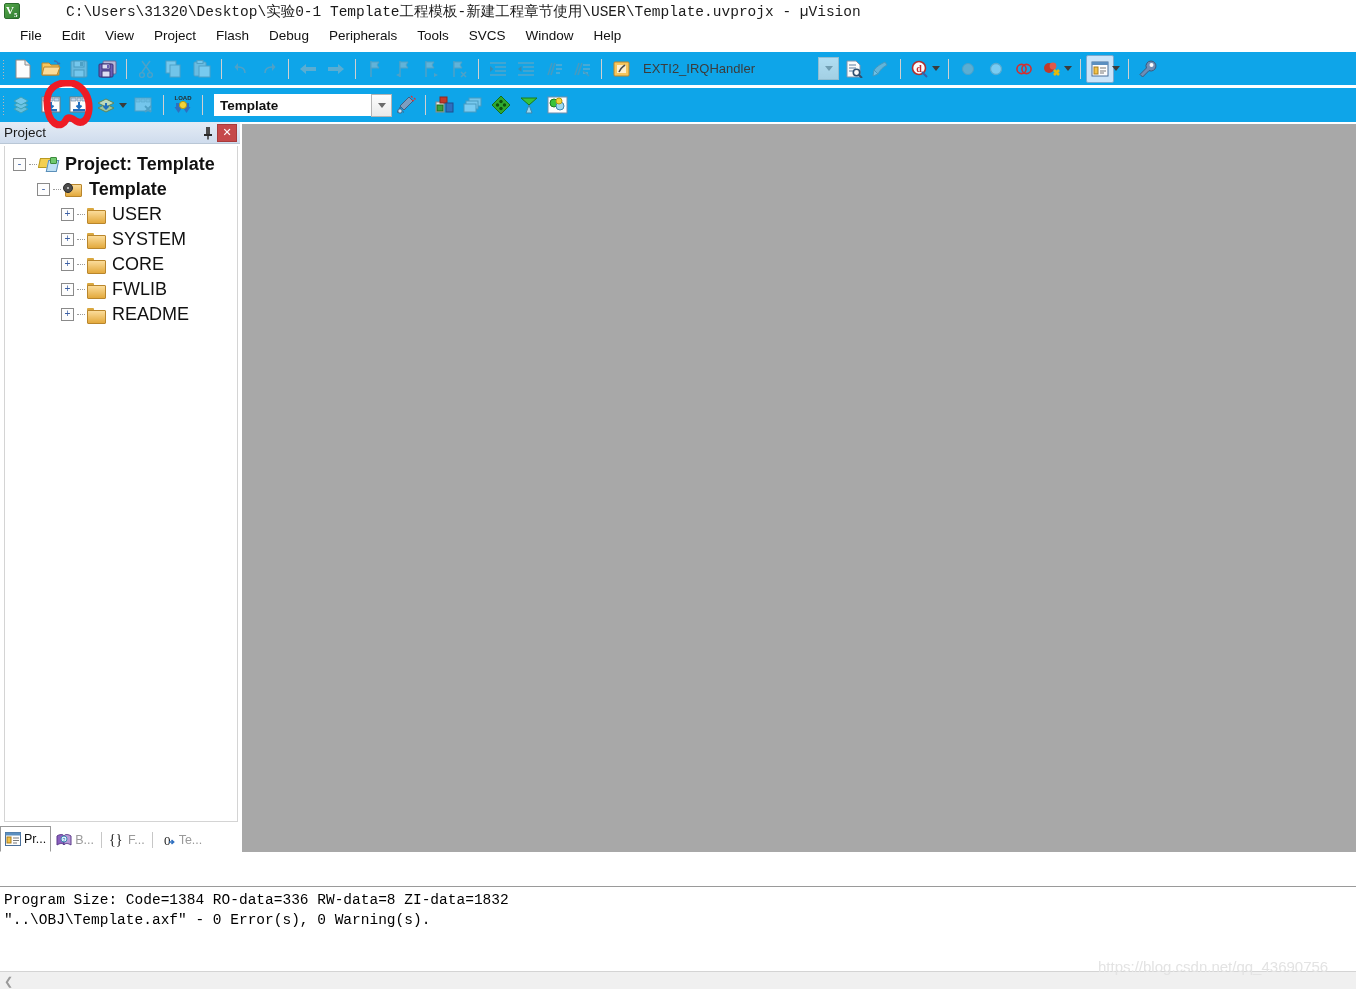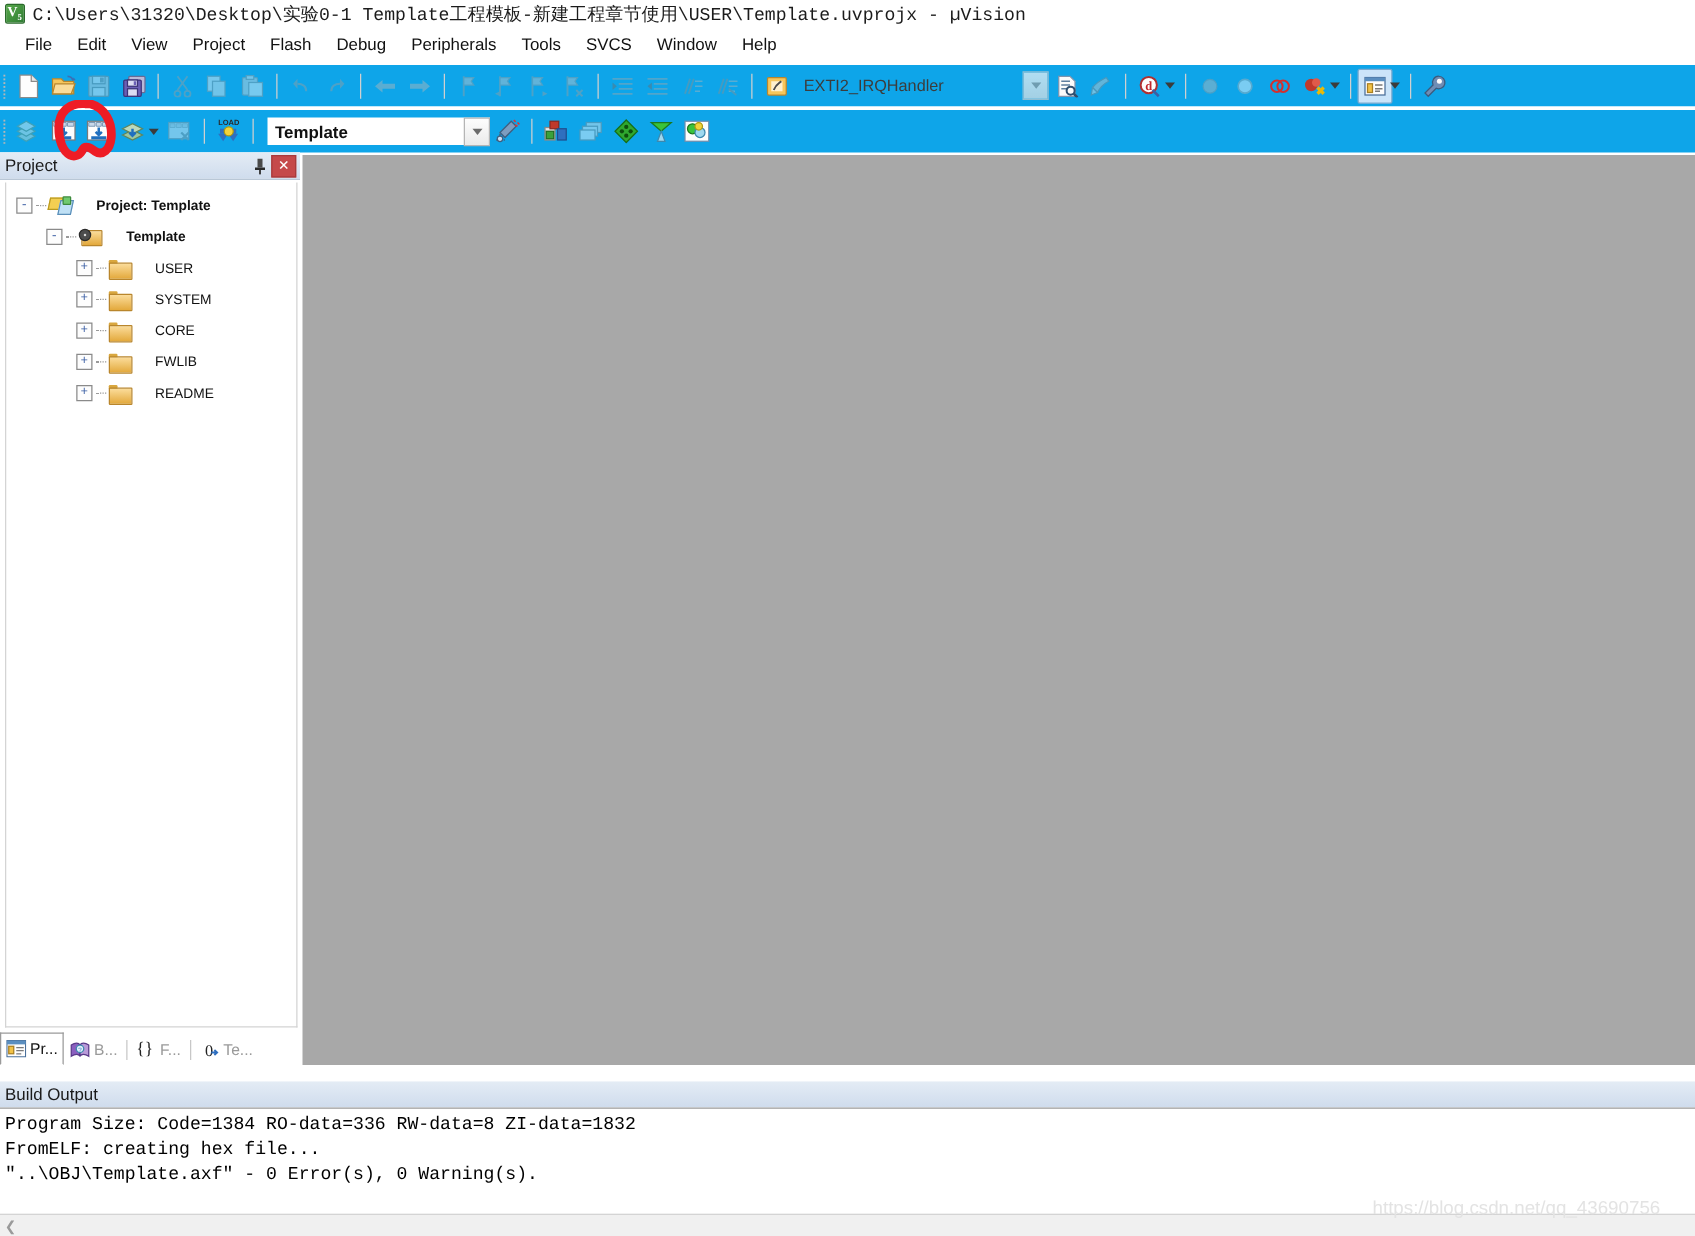--- a/index.html
+++ b/index.html
@@ -8,21 +8,21 @@
     background:#ffffff;
     font-family:"Liberation Sans", sans-serif;
     font-size:13px;color:#000;
     -webkit-font-smoothing:antialiased;
   }
   #app{position:relative;width:1356px;height:989px;}
 
   
   .titlebar{
     position:absolute;left:0;top:0;width:1356px;height:22px;
-    background:#ffffff;display:flex;align-items:center;
+    background:#ffffff;display:flex;align-items:center;gap:40px;
   }
   .title-icon{width:16px;height:16px;margin-left:4px;margin-right:6px;position:relative;flex:0 0 auto;}
   .title-icon .sq{
     position:absolute;inset:0;border-radius:2px;
     background:linear-gradient(135deg,#57a84a 0%,#2f7d33 100%);
     border:1px solid #2a6b2b;
   }
   .title-icon .v{
     position:absolute;left:2px;top:1px;color:#fff;font-size:11px;font-weight:bold;
     font-family:"Liberation Serif",serif;line-height:13px;
@@ -121,21 +121,21 @@
     box-sizing:border-box;overflow:hidden;
   }
   .tnode{display:flex;align-items:center;height:25px;padding-left:4px;cursor:default;white-space:nowrap;}
   .expander{
     width:11px;height:11px;border:1px solid #8a8a8a;background:#fdfdfd;
     display:flex;align-items:center;justify-content:center;flex:0 0 auto;
     font-size:10px;line-height:9px;color:#3b5fa4;font-family:"Liberation Mono",monospace;
     margin-right:3px;cursor:default;
   }
   .dots{width:8px;height:1px;border-top:1px dotted #9a9a9a;flex:0 0 auto;margin-right:2px;}
-  .tlabel{font-size:11px;color:#111;margin-left:20px;}
+  .tlabel{font-size:18px;color:#111;margin-left:8px;}
   .tlabel.b{font-weight:bold;}
 
   .folder{width:17px;height:14px;position:relative;flex:0 0 auto;}
   .folder .tab{
     position:absolute;left:0;top:0;width:7px;height:3px;background:#d9a73f;border-radius:1px 1px 0 0;
   }
   .folder .body{
     position:absolute;left:0;top:2px;width:17px;height:12px;border-radius:1px;
     background:linear-gradient(#fbdc9a,#e3a93c);border:1px solid #b9862c;
   }
@@ -735,26 +735,22 @@
             <path d="M9 9h4M11.5 7l2.2 2-2.2 2" stroke="#2f6fbf" stroke-width="1.5" fill="none"></path>
           </svg>
         </span>
         <span>Te...</span>
       </div>
     </div>
   </div>
 
   <div class="mdi"></div>
 
-  <div class="bo-header">
-    <div class="bo-title">Build Output</div>
-  </div>
   <div class="bo-body">
     <div class="bo-line">Program Size: Code=1384 RO-data=336 RW-data=8 ZI-data=1832</div>
-    <div class="bo-line">FromELF: creating hex file...</div>
     <div class="bo-line">"..\OBJ\Template.axf" - 0 Error(s), 0 Warning(s).</div>
   </div>
   <div class="bo-scroll">
     <div class="arrow">❮</div>
   </div>
 
   <div class="annot">
     <svg width="52" height="50" viewBox="0 0 52 50">
       <path d="M26 3 C13 2, 5 10, 5 22 C5 32, 8 41, 14 44 C18 46, 22 44, 24 40 C26 36, 30 38, 34 41 C40 45, 46 40, 47 30 C48 18, 42 6, 30 3 Z" fill="none" stroke="#ee1c25" stroke-width="7" stroke-linecap="round" stroke-linejoin="round"></path>
     </svg>

